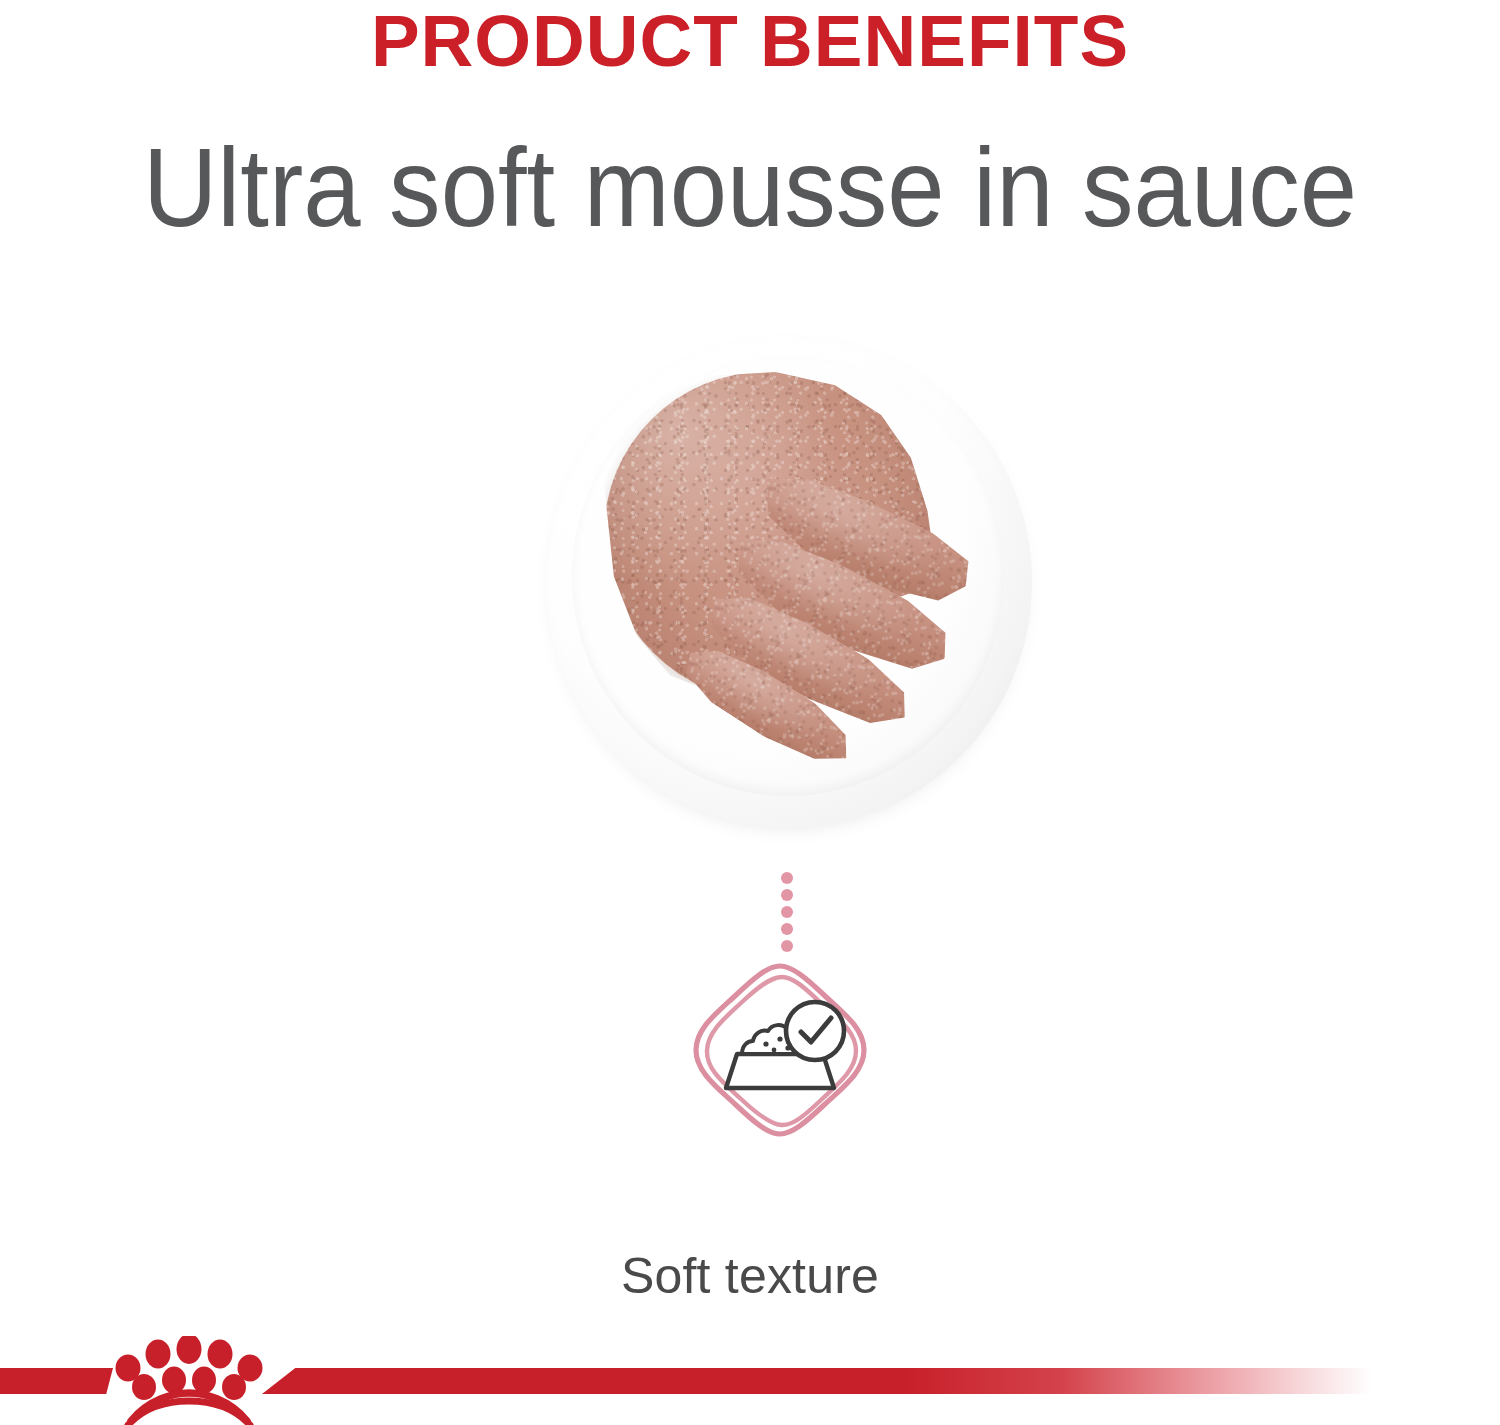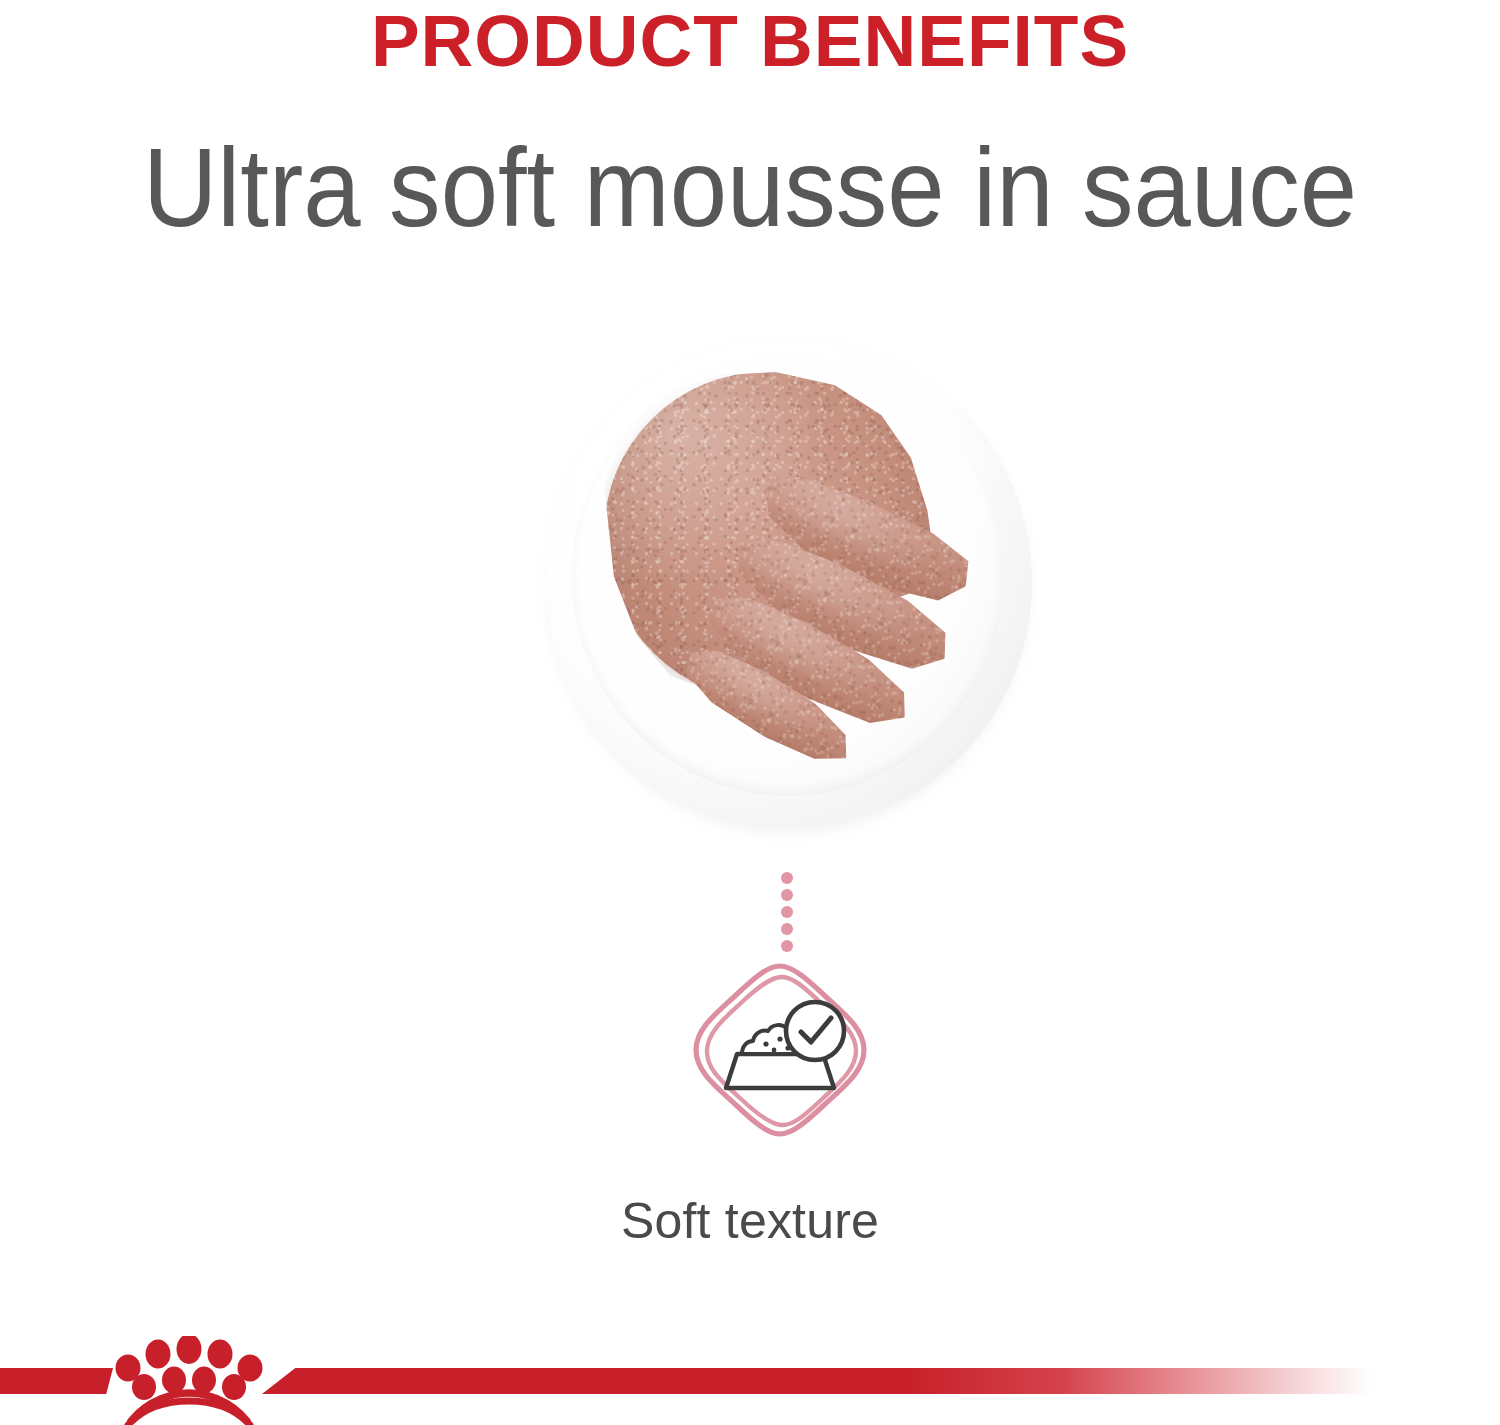--- a/index.html
+++ b/index.html
@@ -233,21 +233,21 @@
     left: 688px;
     top: 958px;
     width: 184px;
     height: 184px;
   }
 
   
   .caption {
     position: absolute;
     left: 0;
-    top: 1192px;
+    top: 1247px;
     width: 1500px;
     text-align: center;
     color: #4A4A4A;
     font-family: "Liberation Sans", sans-serif;
     font-weight: 400;
     font-size: 50px;
     line-height: 59px;
     letter-spacing: 0.2px;
   }
 

